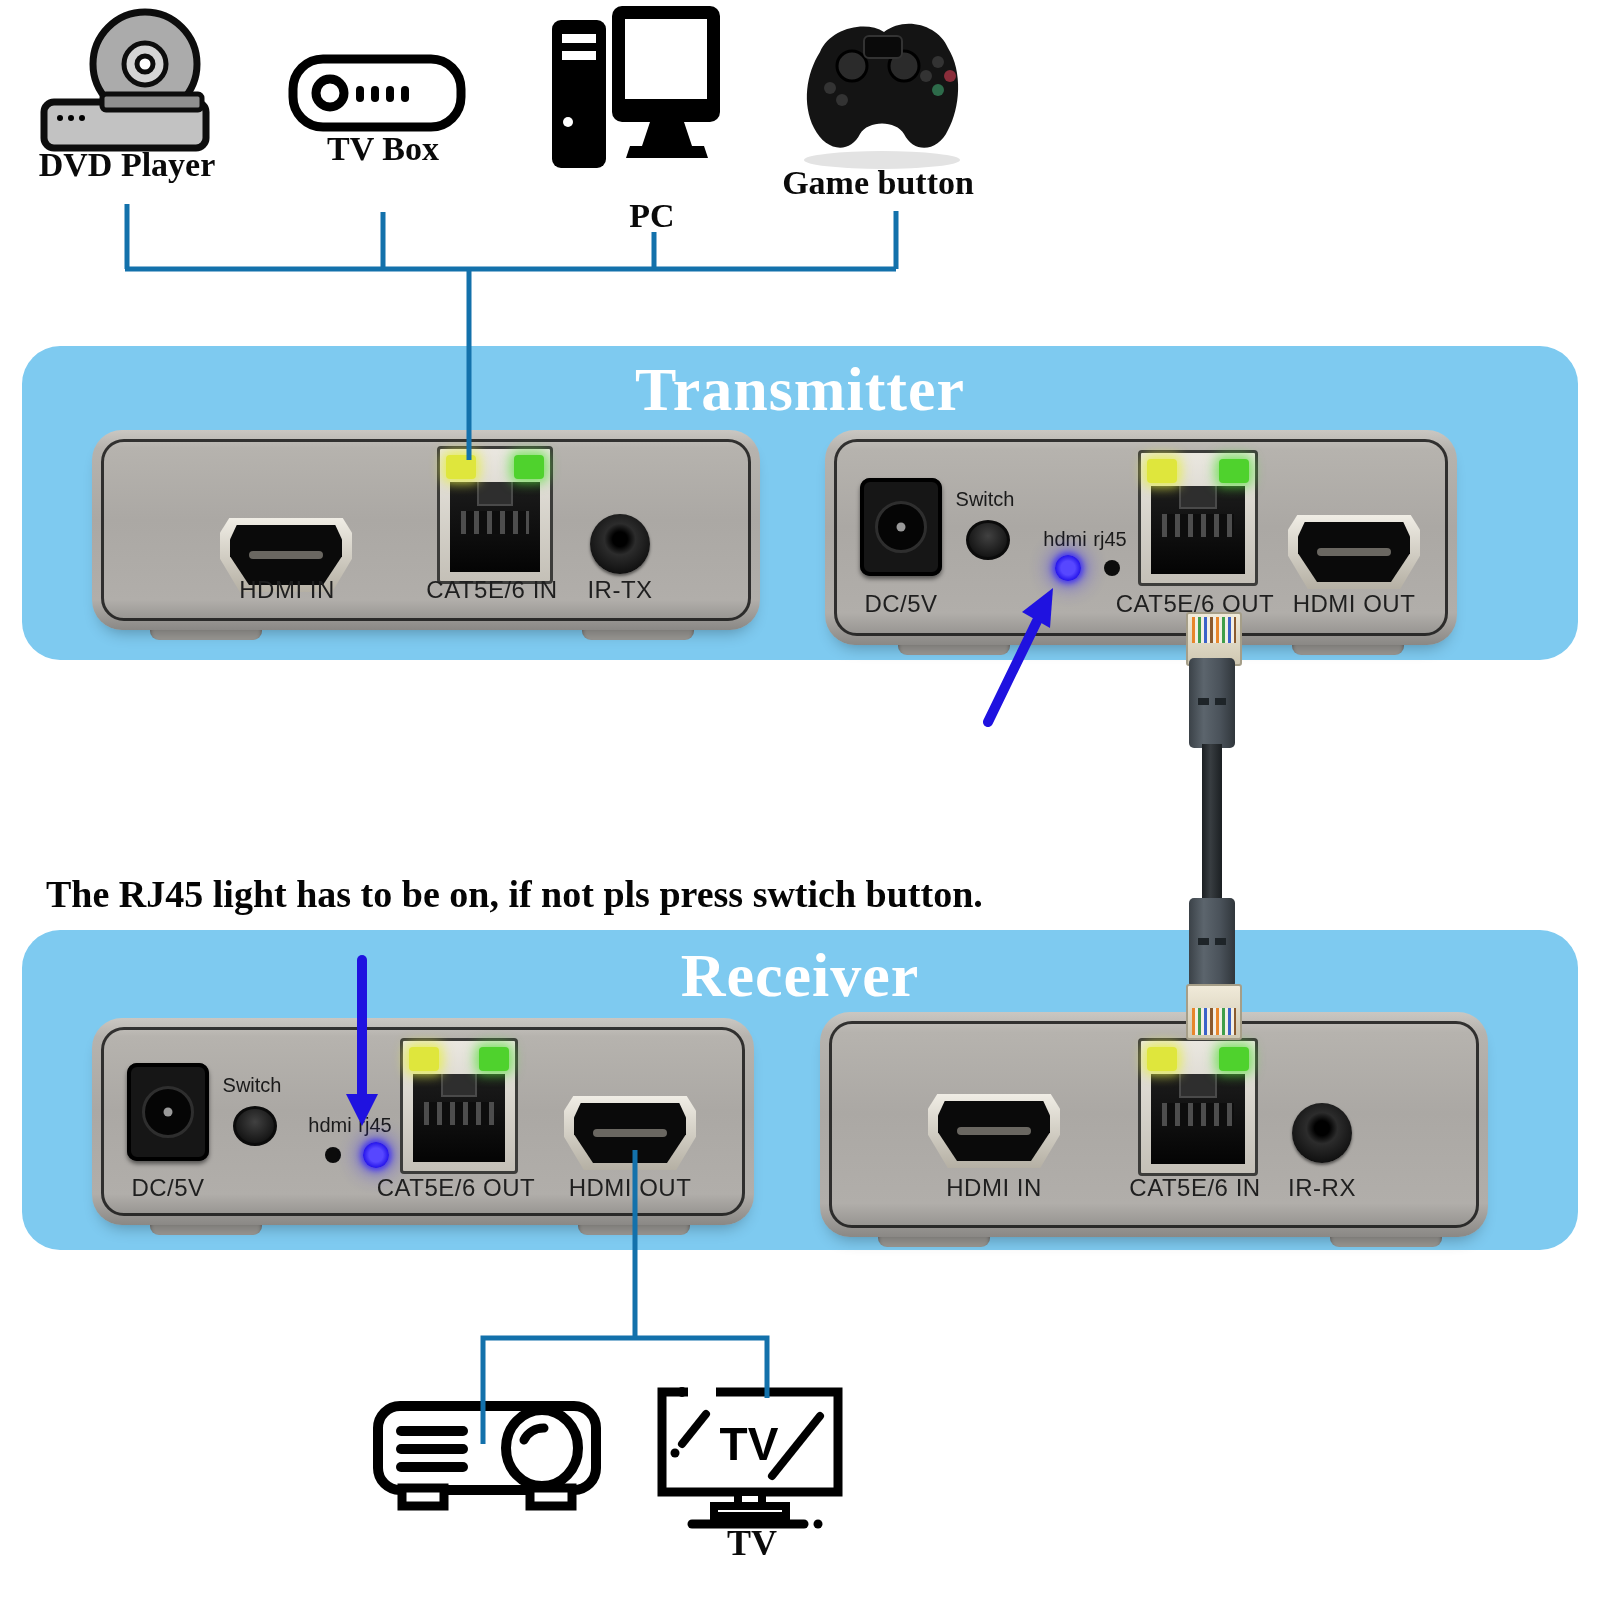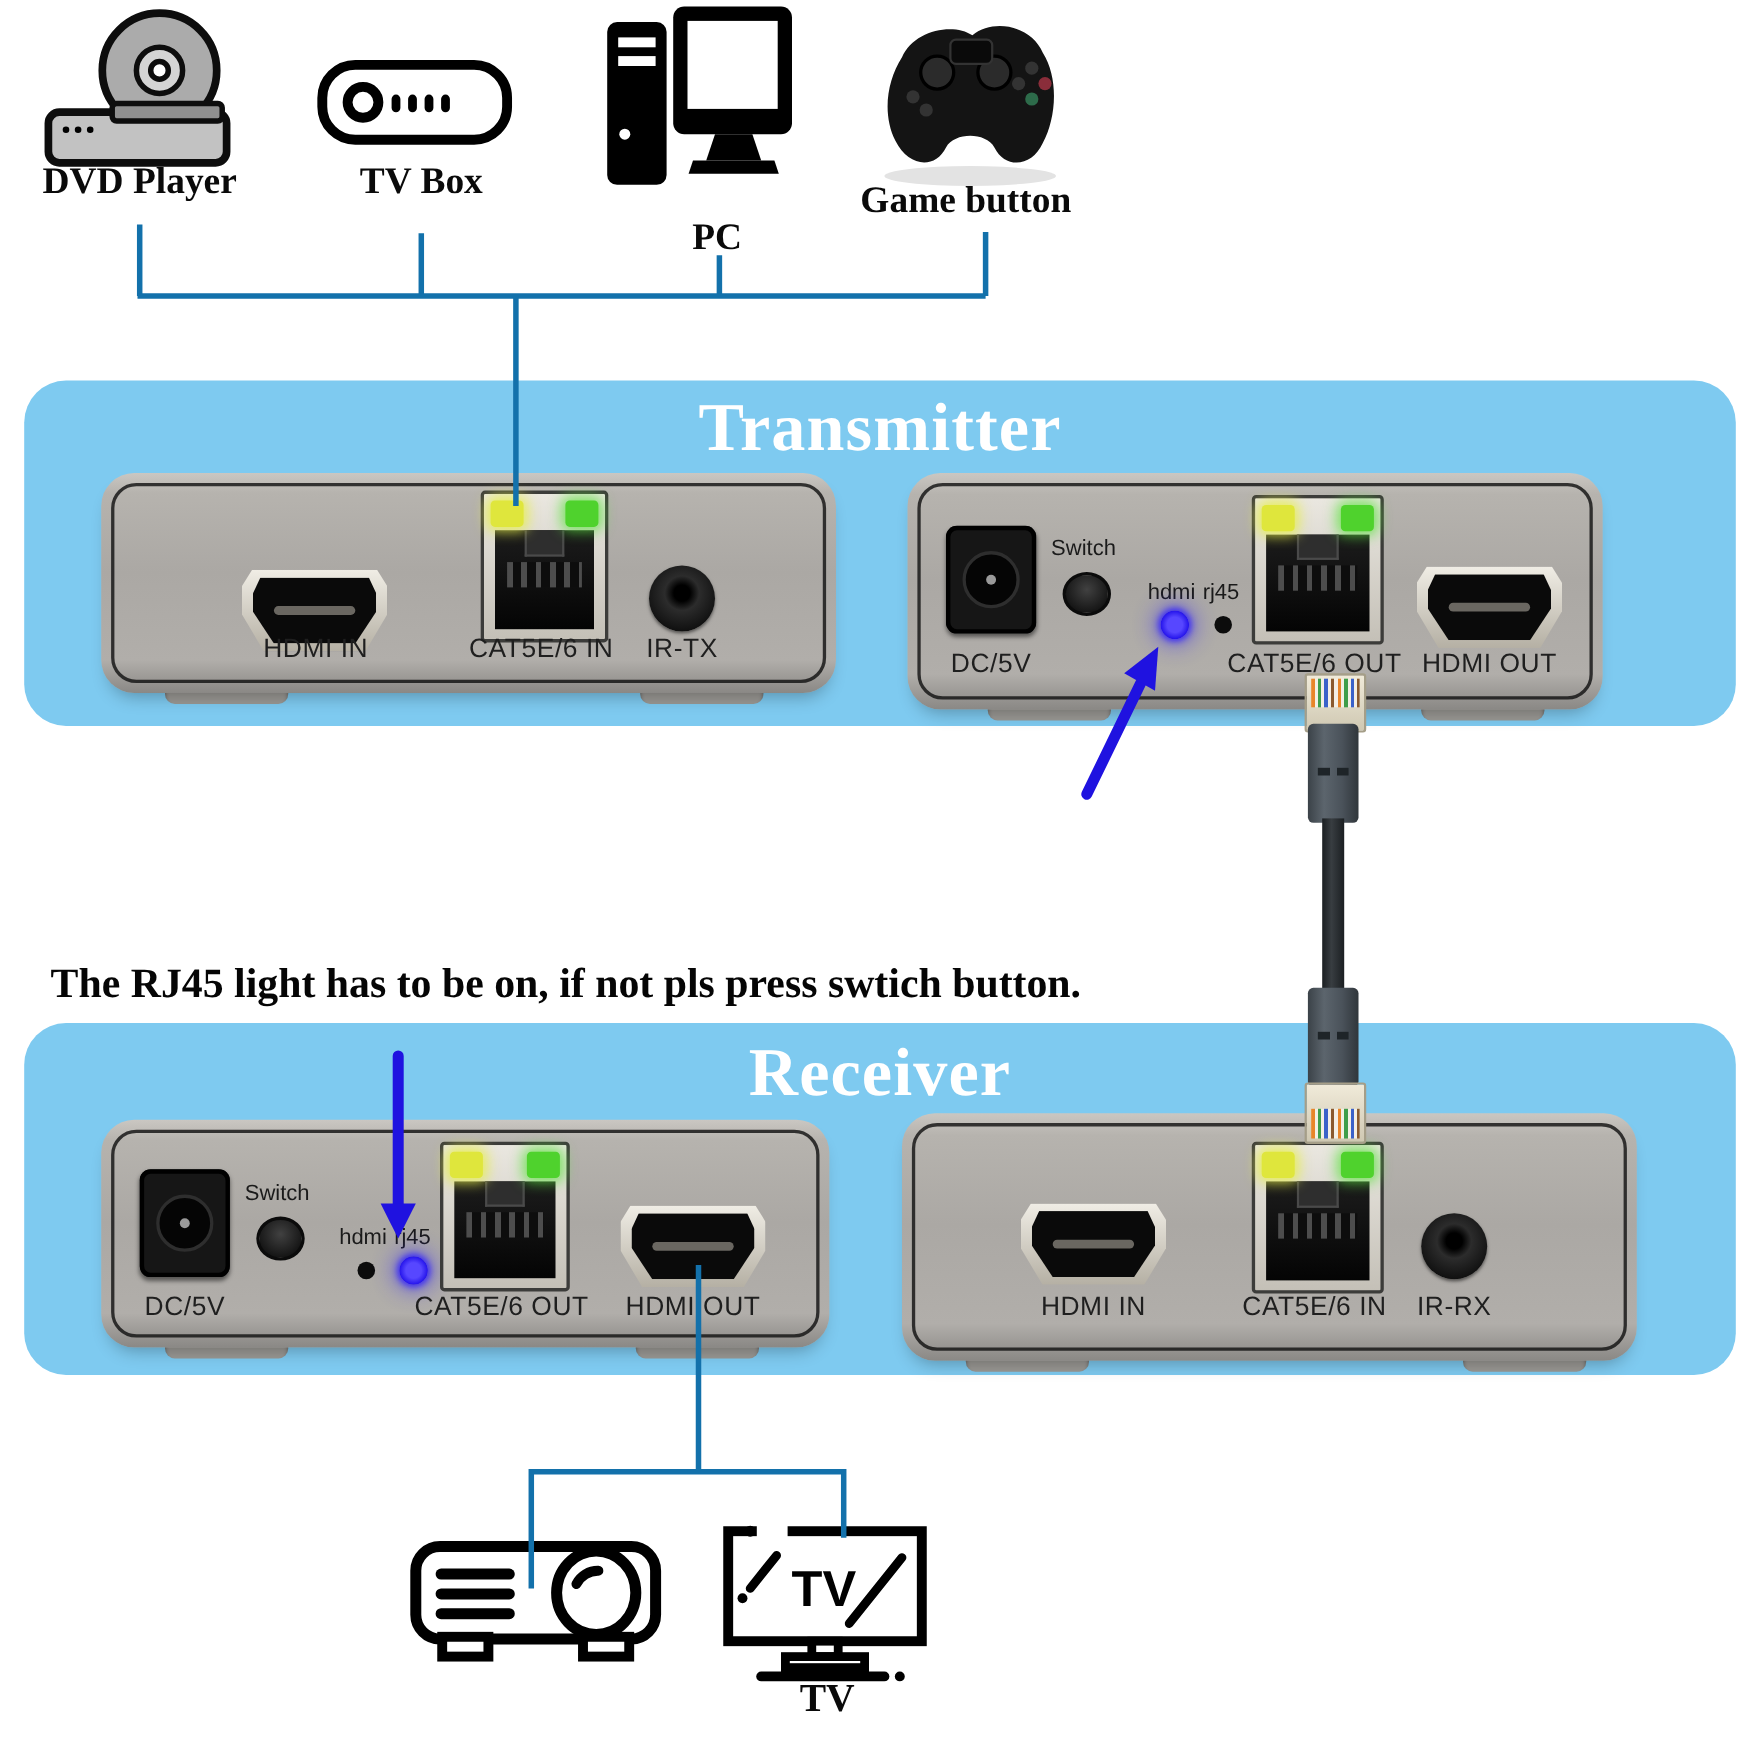--- a/index.html
+++ b/index.html
@@ -92,21 +92,21 @@
   <div class="src-label" style="left:127px;top:146px">DVD Player</div>
 
   <svg class="abs" style="left:288px;top:54px" width="178" height="78" viewBox="0 0 178 78">
     <rect x="5" y="5" width="168" height="68" rx="30" fill="#fff" stroke="#000" stroke-width="9"></rect>
     <circle cx="42" cy="39" r="14" fill="#fff" stroke="#000" stroke-width="9"></circle>
     <rect x="68" y="32" width="8" height="16" rx="4" fill="#000"></rect>
     <rect x="83" y="32" width="8" height="16" rx="4" fill="#000"></rect>
     <rect x="98" y="32" width="8" height="16" rx="4" fill="#000"></rect>
     <rect x="113" y="32" width="8" height="16" rx="4" fill="#000"></rect>
   </svg>
-  <div class="src-label" style="left:383px;top:146px">TV Box</div>
+  <div class="src-label" style="left:383px;top:130px">TV Box</div>
 
   <svg class="abs" style="left:550px;top:4px" width="172" height="182" viewBox="0 0 172 182">
     <rect x="2" y="16" width="54" height="148" rx="9" fill="#000"></rect>
     <rect x="12" y="30" width="34" height="9" fill="#fff"></rect>
     <rect x="12" y="47" width="34" height="9" fill="#fff"></rect>
     <circle cx="18" cy="118" r="5" fill="#fff"></circle>
     <rect x="62" y="2" width="108" height="116" rx="10" fill="#000"></rect>
     <rect x="75" y="15" width="82" height="80" fill="#fff"></rect>
     <polygon points="100,118 134,118 142,142 92,142" fill="#000"></polygon>
     <polygon points="80,142 154,142 158,154 76,154" fill="#000"></polygon>

